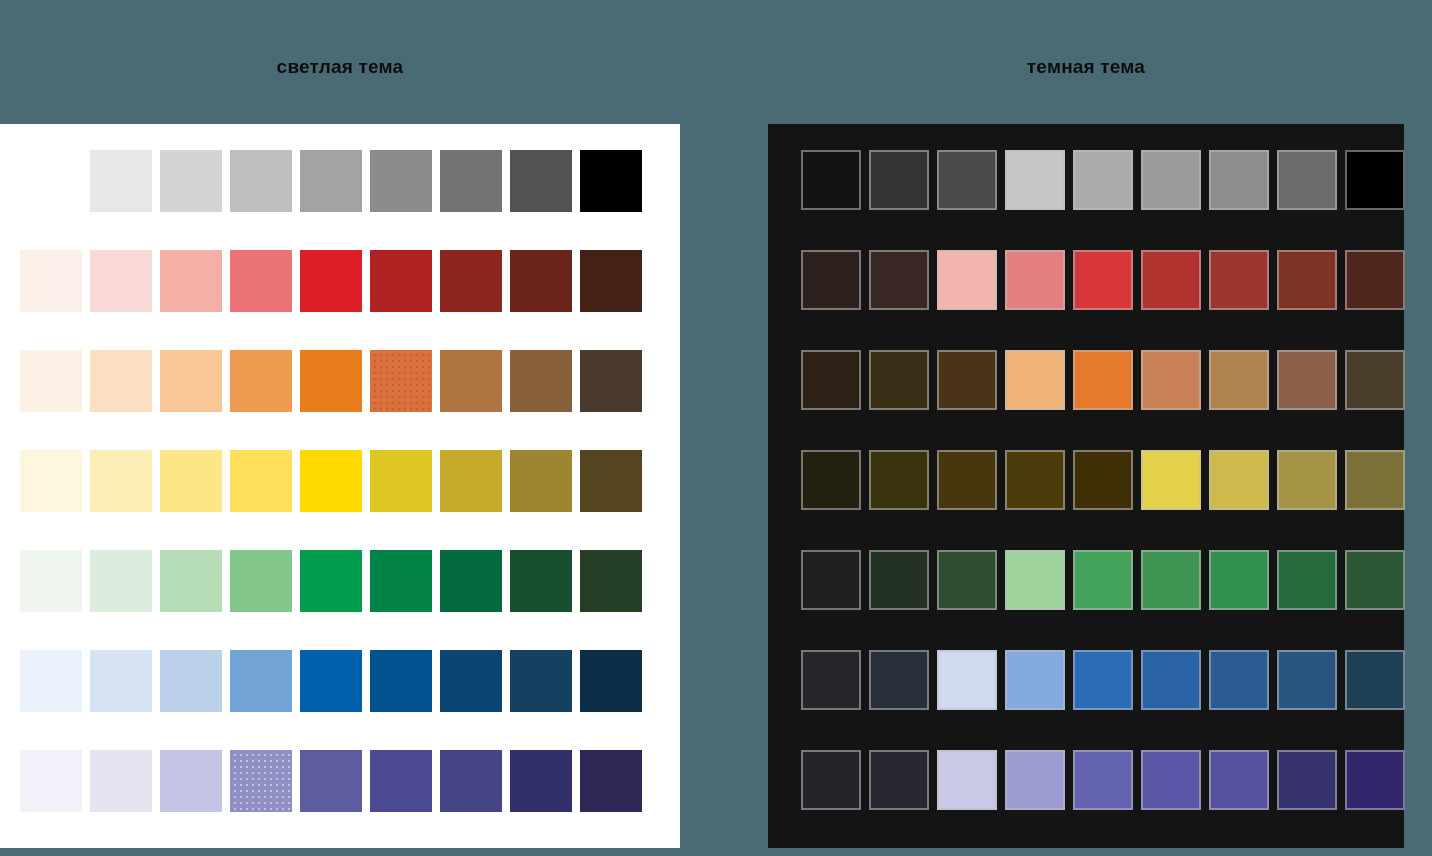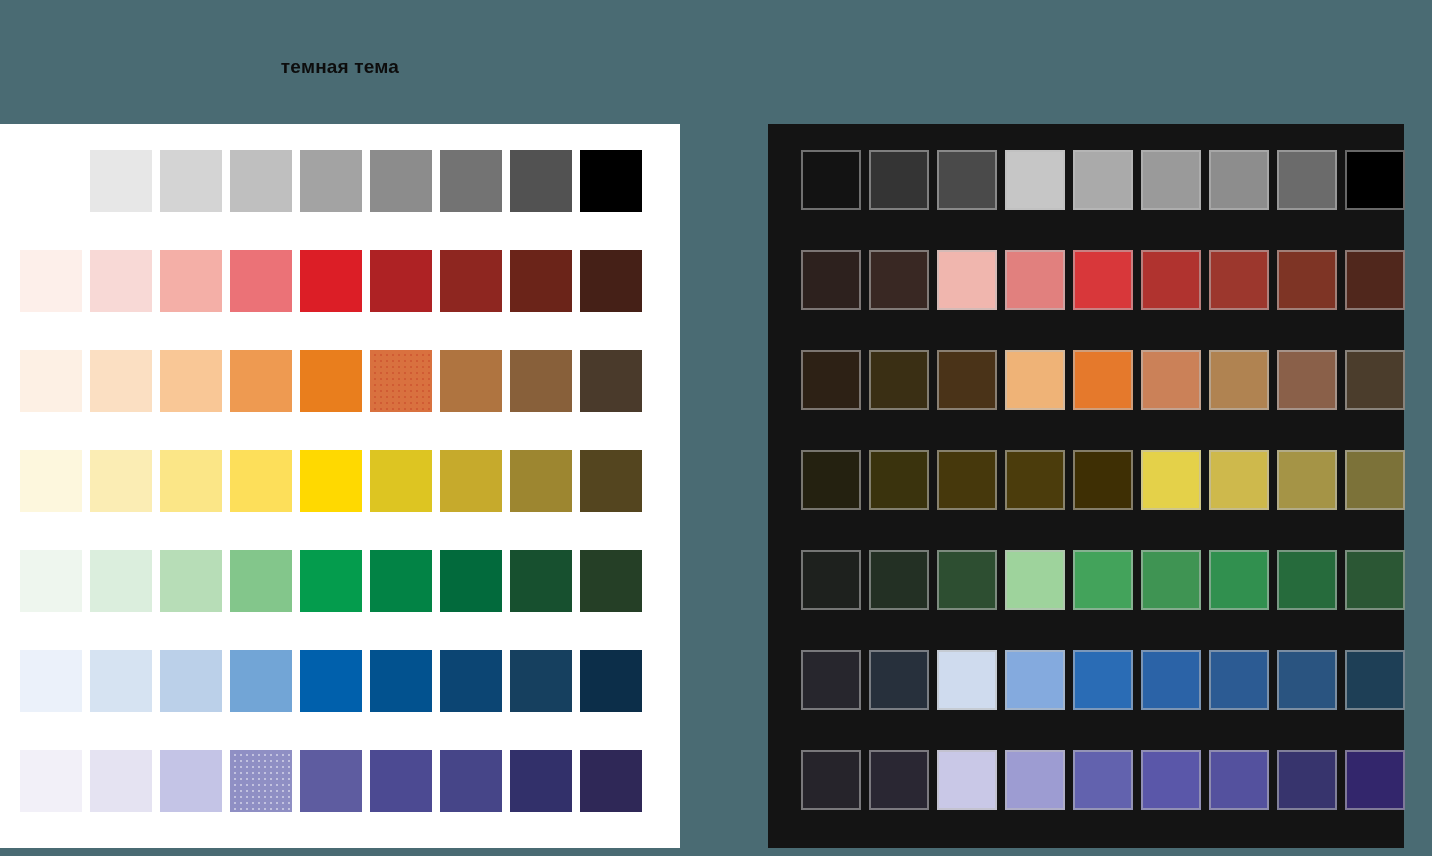--- a/index.html
+++ b/index.html
@@ -109,22 +109,23 @@
     background-size: 6px 6px;
     background-position: 2px 2px;
     pointer-events: none;
   }
 </style>
 </head>
 <body>
 
 <div id="stage">
 
-  <div class="panel-title" id="title-light">темная тема</div>
-
+  <div class="panel-title" id="title-light">светлая тема</div>
+
+  <div class="panel-title" id="title-dark">темная тема</div>
 
   <div class="panel" id="panel-light">
     <div class="grid" id="grid-light">
         <div class="cell empty"></div>
         <div class="cell">
           <div class="swatch" title="#e7e7e7" style="background: rgb(231, 231, 231);"></div>
         </div>
         <div class="cell">
           <div class="swatch" title="#d4d4d4" style="background: rgb(212, 212, 212);"></div>
         </div>

